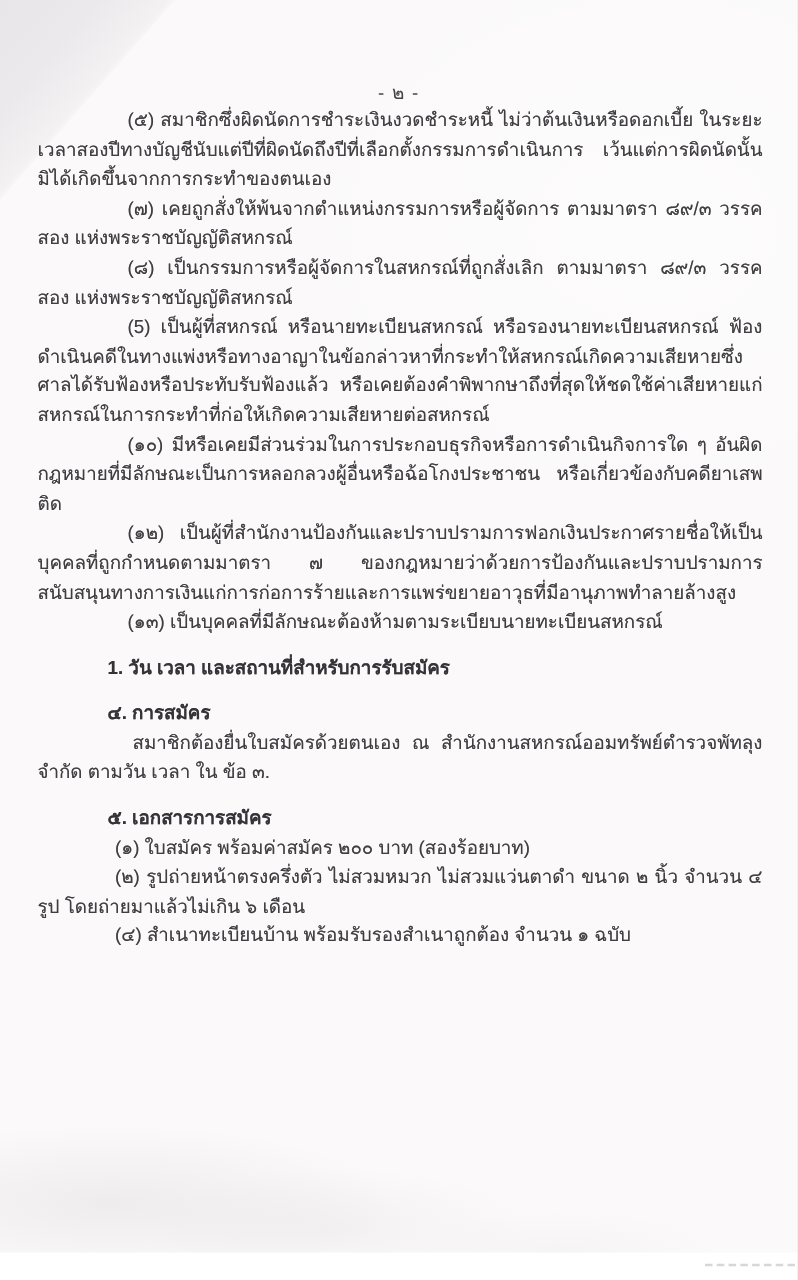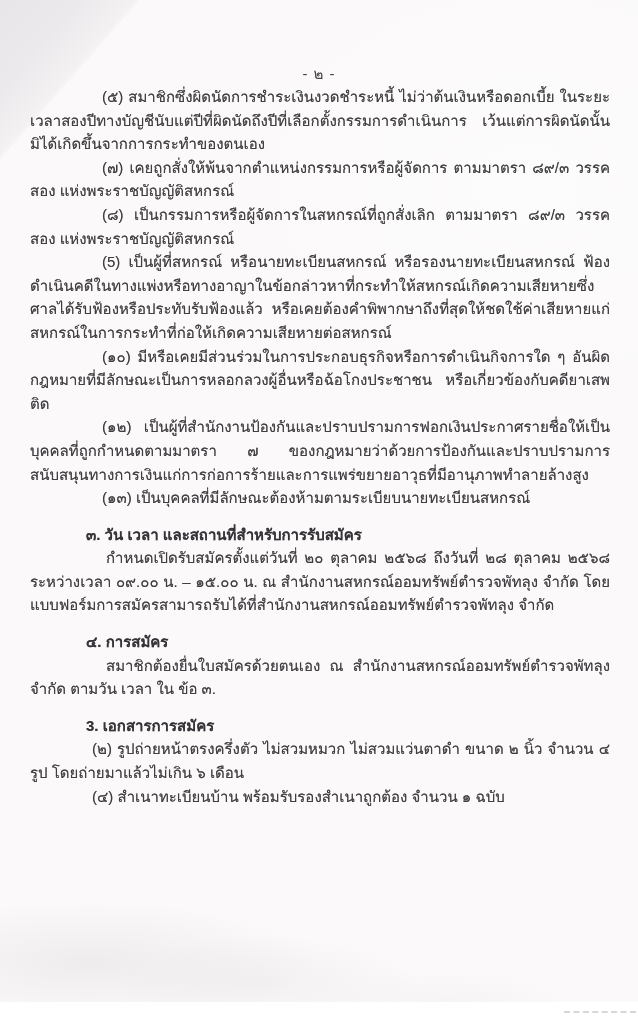--- a/index.html
+++ b/index.html
@@ -96,31 +96,31 @@
 
     <p class="clause">(๕) สมาชิกซึ่งผิดนัดการชำระเงินงวดชำระหนี้ ไม่ว่าต้นเงินหรือดอกเบี้ย ในระยะเวลาสองปีทางบัญชีนับแต่ปีที่ผิดนัดถึงปีที่เลือกตั้งกรรมการดำเนินการ เว้นแต่การผิดนัดนั้นมิได้เกิดขึ้นจากการกระทำของตนเอง</p>
     <p class="clause">(๗) เคยถูกสั่งให้พ้นจากตำแหน่งกรรมการหรือผู้จัดการ ตามมาตรา ๘๙/๓ วรรคสอง แห่งพระราชบัญญัติสหกรณ์</p>
     <p class="clause">(๘) เป็นกรรมการหรือผู้จัดการในสหกรณ์ที่ถูกสั่งเลิก ตามมาตรา ๘๙/๓ วรรคสอง แห่งพระราชบัญญัติสหกรณ์</p>
     <p class="clause">(5) เป็นผู้ที่สหกรณ์ หรือนายทะเบียนสหกรณ์ หรือรองนายทะเบียนสหกรณ์ ฟ้องดำเนินคดีในทางแพ่งหรือทางอาญาในข้อกล่าวหาที่กระทำให้สหกรณ์เกิดความเสียหายซึ่งศาลได้รับฟ้องหรือประทับรับฟ้องแล้ว หรือเคยต้องคำพิพากษาถึงที่สุดให้ชดใช้ค่าเสียหายแก่สหกรณ์ในการกระทำที่ก่อให้เกิดความเสียหายต่อสหกรณ์</p>
     <p class="clause">(๑๐) มีหรือเคยมีส่วนร่วมในการประกอบธุรกิจหรือการดำเนินกิจการใด ๆ อันผิดกฎหมายที่มีลักษณะเป็นการหลอกลวงผู้อื่นหรือฉ้อโกงประชาชน หรือเกี่ยวข้องกับคดียาเสพติด</p>
     <p class="clause">(๑๒) เป็นผู้ที่สำนักงานป้องกันและปราบปรามการฟอกเงินประกาศรายชื่อให้เป็นบุคคลที่ถูกกำหนดตามมาตรา ๗ ของกฎหมายว่าด้วยการป้องกันและปราบปรามการสนับสนุนทางการเงินแก่การก่อการร้ายและการแพร่ขยายอาวุธที่มีอานุภาพทำลายล้างสูง</p>
     <p class="clause">(๑๓) เป็นบุคคลที่มีลักษณะต้องห้ามตามระเบียบนายทะเบียนสหกรณ์</p>
 
     <div class="section">
-      <div class="section-heading">๓. วัน เวลา และสถานที่สำหรับการรับสมัคร</div>
-      <p class="section-para">กำหนดเปิดรับสมัครตั้งแต่วันที่ ๒๐ ตุลาคม ๒๕๖๘ ถึงวันที่ ๒๘ ตุลาคม ๒๕๖๘ ระหว่างเวลา ๐๙.๐๐ น. – ๑๕.๐๐ น. ณ สำนักงานสหกรณ์ออมทรัพย์ตำรวจพัทลุง จำกัด โดยแบบฟอร์มการสมัครสามารถรับได้ที่สำนักงานสหกรณ์ออมทรัพย์ตำรวจพัทลุง จำกัด</p>
+      <div class="section-heading">1. วัน เวลา และสถานที่สำหรับการรับสมัคร</div>
     </div>
 
     <div class="section">
       <div class="section-heading">๔. การสมัคร</div>
       <p class="section-para">สมาชิกต้องยื่นใบสมัครด้วยตนเอง ณ สำนักงานสหกรณ์ออมทรัพย์ตำรวจพัทลุง จำกัด ตามวัน เวลา ใน ข้อ ๓.</p>
     </div>
 
     <div class="section">
-      <div class="section-heading">3. เอกสารการสมัคร</div>
+      <div class="section-heading">๕. เอกสารการสมัคร</div>
+      <p class="doc-item">(๑) ใบสมัคร พร้อมค่าสมัคร ๒๐๐ บาท (สองร้อยบาท)</p>
       <p class="doc-item">(๒) รูปถ่ายหน้าตรงครึ่งตัว ไม่สวมหมวก ไม่สวมแว่นตาดำ ขนาด ๒ นิ้ว จำนวน ๔ รูป โดยถ่ายมาแล้วไม่เกิน ๖ เดือน</p>
       <p class="doc-item">(๔) สำเนาทะเบียนบ้าน พร้อมรับรองสำเนาถูกต้อง จำนวน ๑ ฉบับ</p>
     </div>
 
   </div>
 
   <div class="bottom-strip"></div>
   <div class="scan-artifact"></div>
 
 </div>

